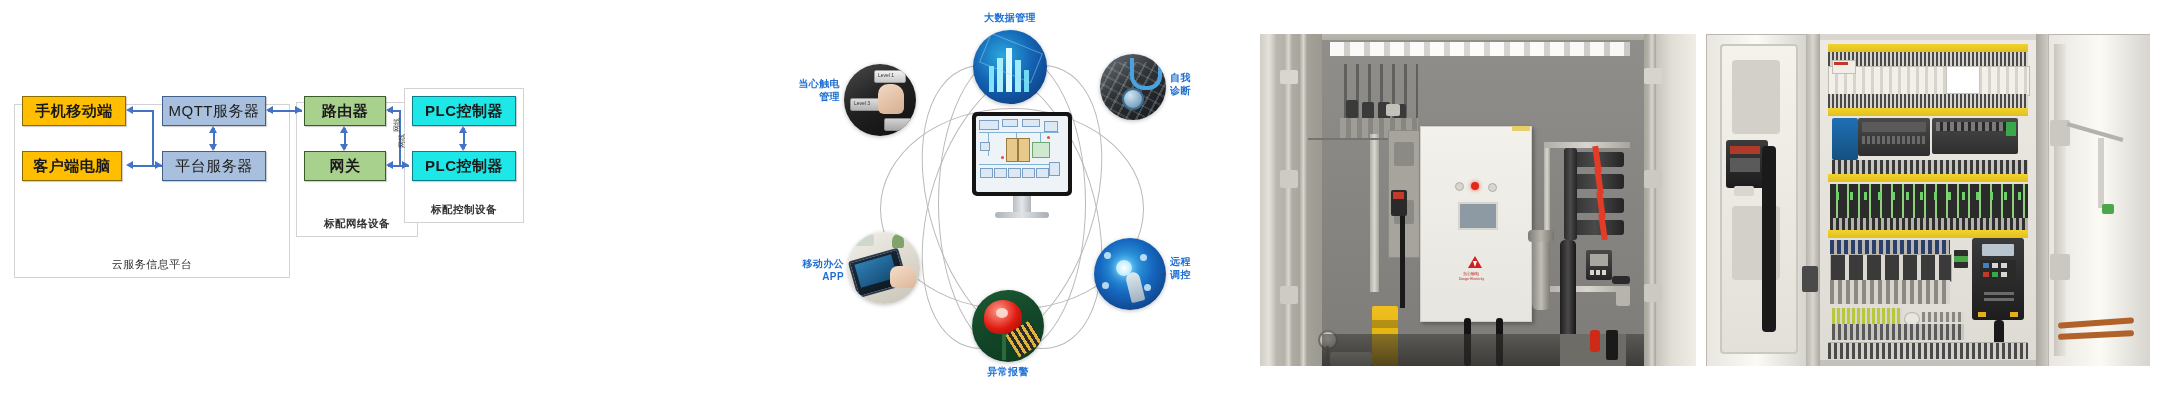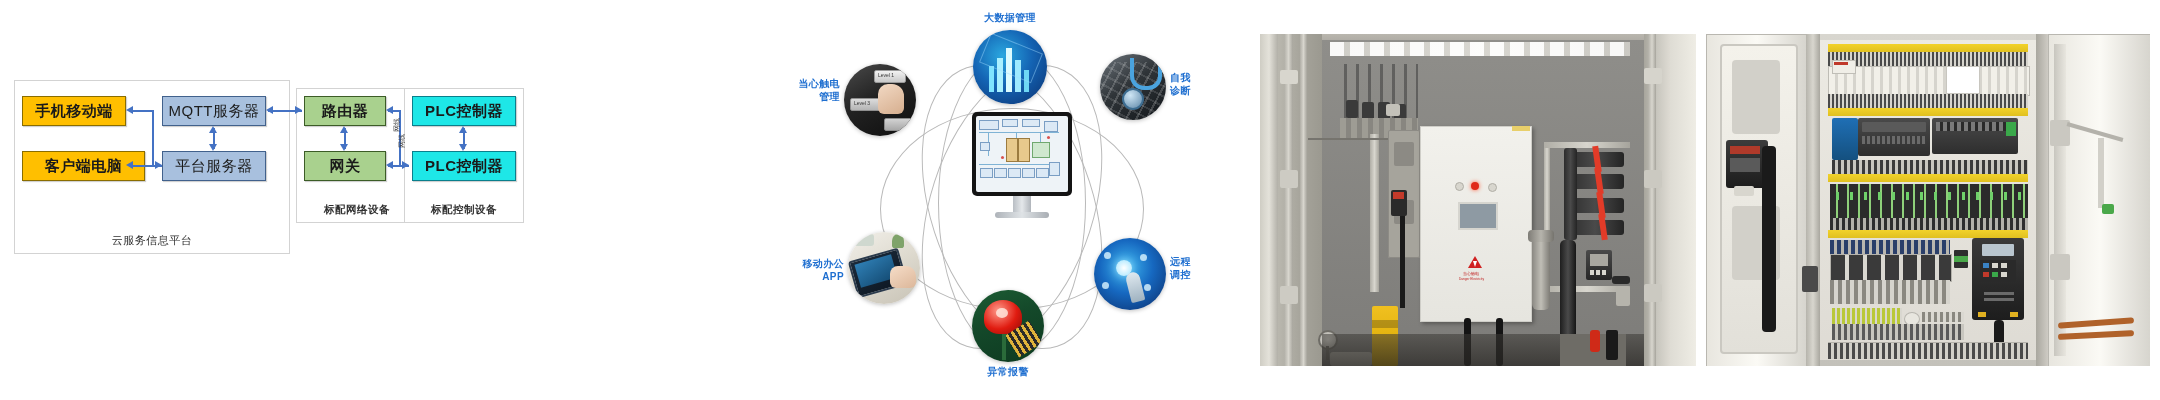--- a/index.html
+++ b/index.html
@@ -95,44 +95,44 @@
   .cabB-cable{position:absolute;background:#1a1a1a;border-radius:4px;}
   .cabB-grn{position:absolute;background:repeating-linear-gradient(90deg,#b9c83a 0 3px,#d9d7d0 3px 5px);}
 </style>
 </head>
 <body>
 
 <div id="stage">
 
   <div id="panel-flow">
 
-    <div class="grp" style="left:14px;top:80px;width:276px;height:174px;padding-left:13px;">
+    <div class="grp" style="left:14px;top:104px;width:276px;height:174px;padding-left:13px;">
       <div class="grp-caption">云服务信息平台</div>
     </div>
-    <div class="grp" style="left:296px;top:88px;width:122px;height:135px;">
+    <div class="grp" style="left:296px;top:102px;width:122px;height:135px;">
       <div class="grp-caption bold">标配网络设备</div>
     </div>
     <div class="grp" style="left:404px;top:88px;width:120px;height:135px;">
       <div class="grp-caption bold">标配控制设备</div>
     </div>
 
     <div class="node orange" style="left:22px;top:96px;width:104px;height:30px;">
       <span>手机移动端</span>
     </div>
     <div class="node blue" style="left:162px;top:96px;width:104px;height:30px;">
       <span>MQTT服务器</span>
     </div>
     <div class="node green" style="left:304px;top:96px;width:82px;height:30px;">
       <span>路由器</span>
     </div>
     <div class="node cyan" style="left:412px;top:96px;width:104px;height:30px;">
       <span>PLC控制器</span>
     </div>
 
-    <div class="node orange" style="left:22px;top:151px;width:123px;height:30px;">
+    <div class="node orange" style="left:22px;top:151px;width:100px;height:30px;">
       <span>客户端电脑</span>
     </div>
     <div class="node blue" style="left:162px;top:151px;width:104px;height:30px;">
       <span>平台服务器</span>
     </div>
     <div class="node green" style="left:304px;top:151px;width:82px;height:30px;">
       <span>网关</span>
     </div>
     <div class="node cyan" style="left:412px;top:151px;width:104px;height:30px;">
       <span>PLC控制器</span>

